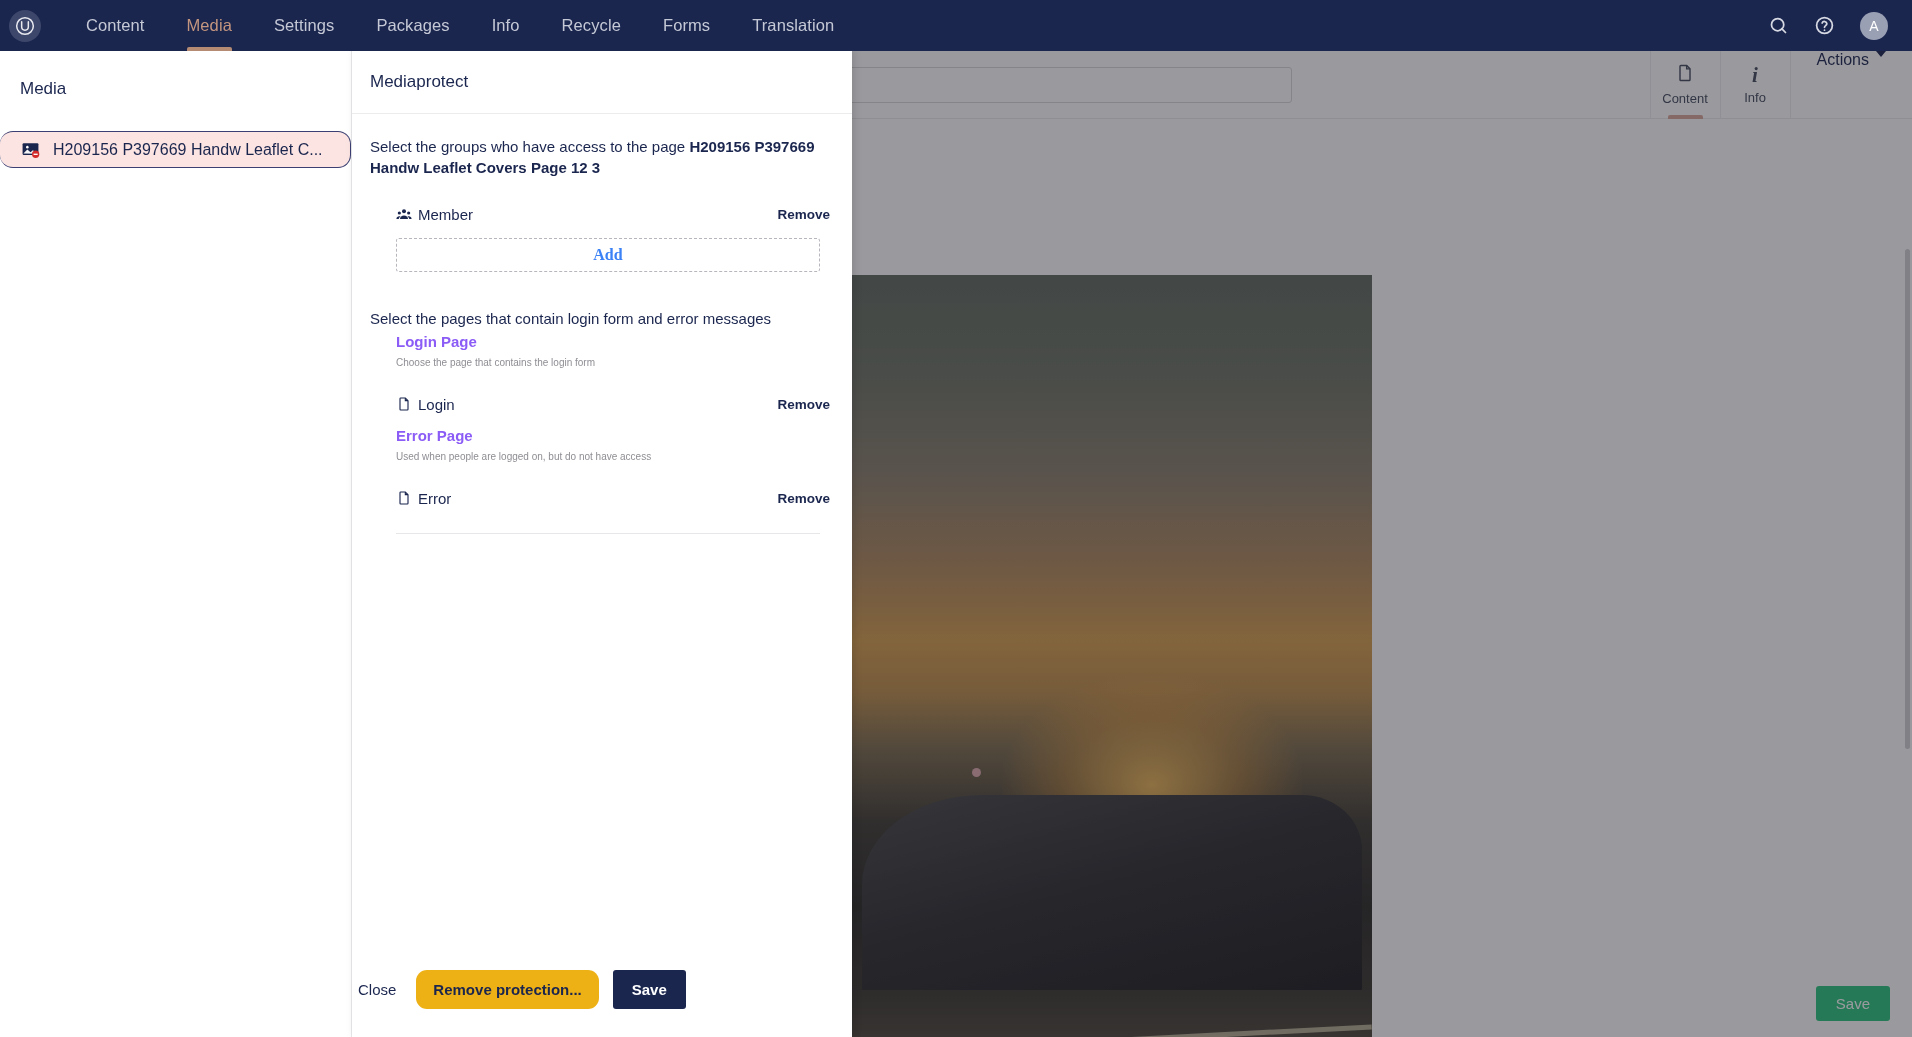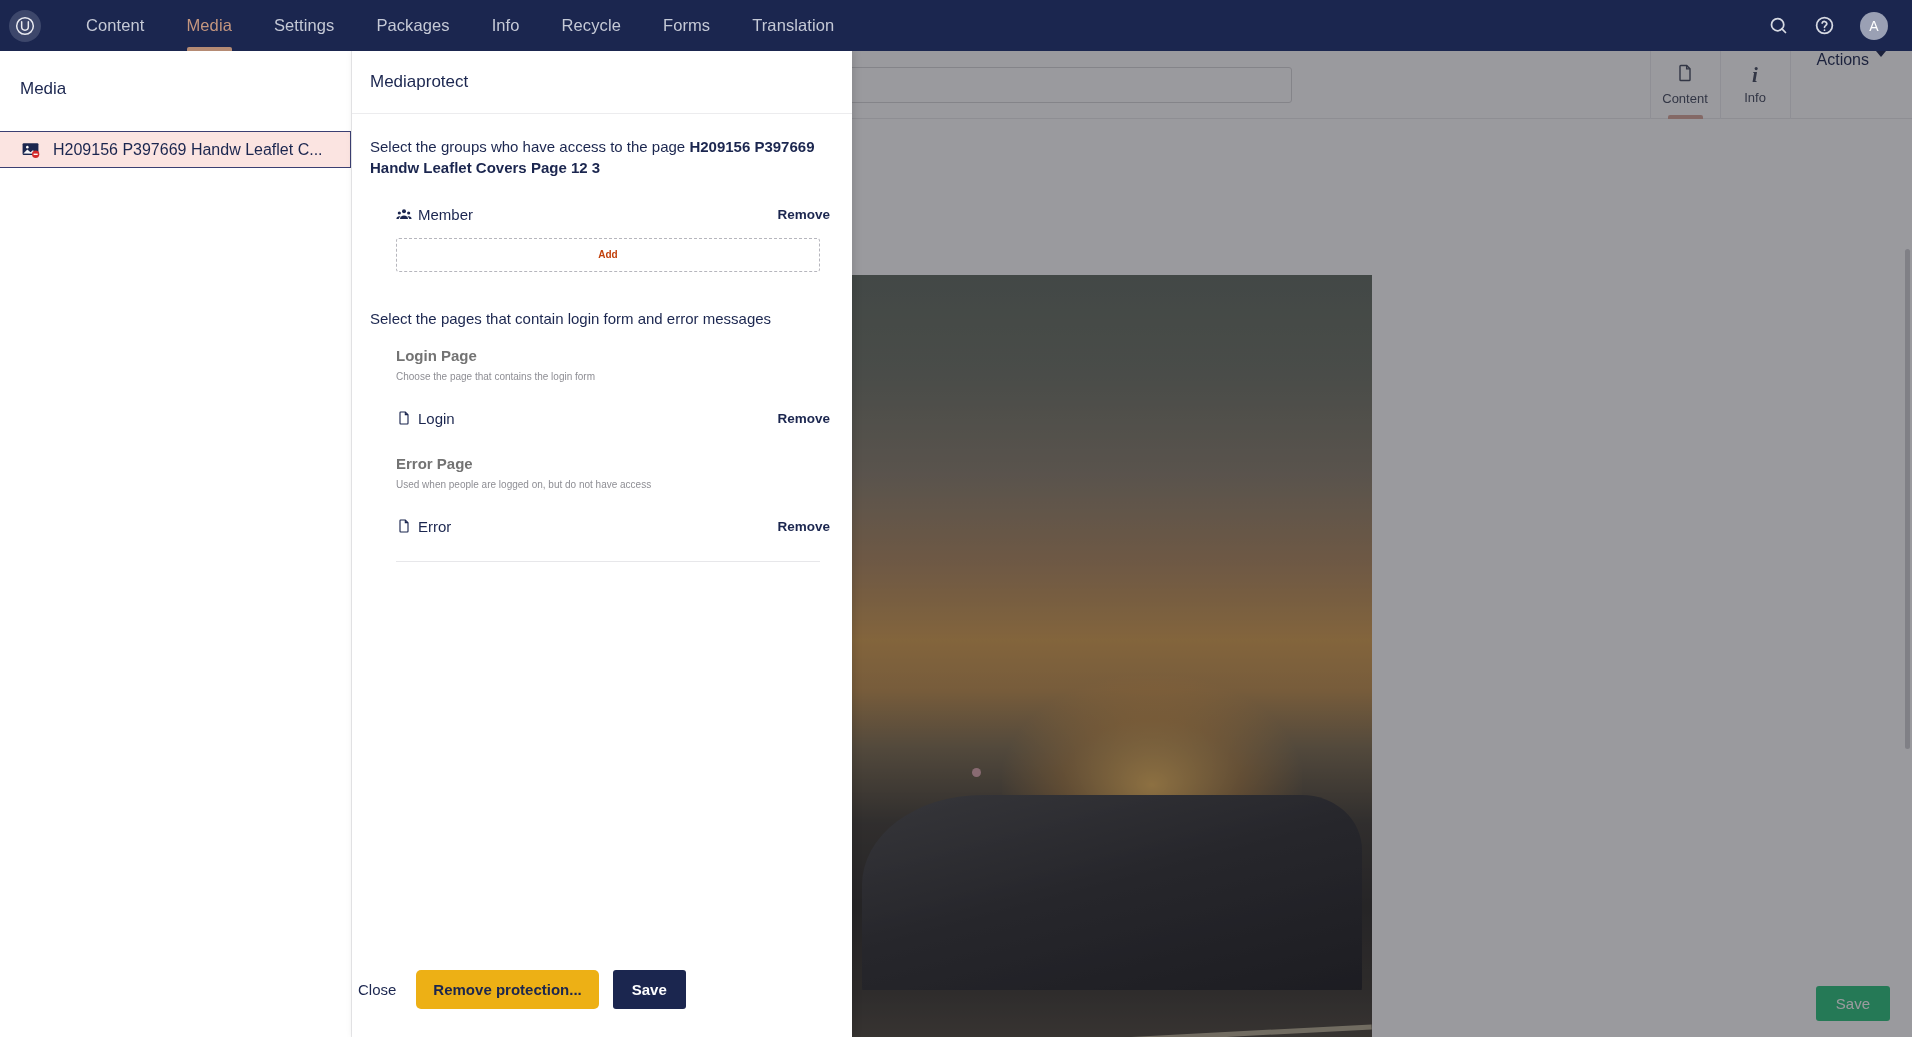--- a/index.html
+++ b/index.html
@@ -74,20 +74,21 @@
     display: flex; align-items: center;
     height: 37px; padding-left: 20px;
     font-size: 16px; color: #1b264f;
     cursor: pointer; gap: 13px;
   }
   .tree-row.selected {
     background: #fbe4e1;
     border-top: 1.6px solid #3b3f72;
     border-bottom: 1.6px solid #3b3f72;
     border-right: 1.6px solid #3b3f72;
+    border-radius: 13px;
   }
   .tree-ico { width: 20px; height: 20px; display:flex; align-items:center; justify-content:center; position: relative; flex:0 0 auto;}
   .tree-ico svg { width: 19px; height: 19px; }
   .tree-label { overflow: hidden; text-overflow: ellipsis; white-space: nowrap; }
 
   
   .editor {
     position: absolute; top: 51px; left: 352px;
     width: 1560px; height: 986px;
     background: #fff;
@@ -206,46 +207,46 @@
   .entry-ico svg { width: 16px; height: 16px; }
   .entry-name { }
   .remove-link {
     margin-left: auto; font-size: 13.5px; font-weight: bold;
     color: #1b264f; cursor: pointer;
   }
   .add-btn {
     margin-left: 26px; margin-top: 4px;
     width: 424px; height: 34px;
     border: 1.5px dashed #b6b6bd; border-radius: 3px;
-    background: #fff; color: #c2410c;
-    font-size: 10px; font-weight: bold;
-    cursor: pointer; font-family: Liberation Sans, sans-serif;
+    background: #fff; color: #3b82f6;
+    font-size: 16px; font-weight: bold;
+    cursor: pointer; font-family: Liberation Serif, serif;
   }
   .lead2 { margin-top: 36px; }
   .sec-title {
-    margin-left: 26px; margin-top: 18px;
-    font-size: 15px; font-weight: bold; color: #737373;
+    margin-left: 26px; margin-top: 4px;
+    font-size: 15px; font-weight: bold; color: #8b5cf6;
   }
   .sec-help {
     margin-left: 26px; margin-top: 7px;
     font-size: 10px; color: #8e8e94;
   }
   .divider { margin-left: 26px; margin-top: 16px; width: 424px; height: 1px; background: #e7e7ea; }
 
   .panel-foot {
     min-height: 96px; display: flex; align-items: center;
     gap: 14px; padding-right: 22px;
   }
   .btn-close {
     background: none; border: none; color: #1b264f; font-size: 15px;
     cursor: pointer; padding: 8px 6px; font-family: "Liberation Sans", sans-serif;
   }
   .btn-warn {
     background: #edb015; border: none; color: #1b264f;
-    font-size: 15px; font-weight: bold; border-radius: 5px;
+    font-size: 15px; font-weight: bold; border-radius: 11px;
     padding: 11px 17px; cursor: pointer; font-family: "Liberation Sans", sans-serif;
   }
   .btn-save {
     background: #1b264f; border: none; color: #fff;
     font-size: 15px; font-weight: bold; border-radius: 3px;
     padding: 11px 19px; cursor: pointer; font-family: "Liberation Sans", sans-serif;
   }
 </style>
 </head>
 <body>

